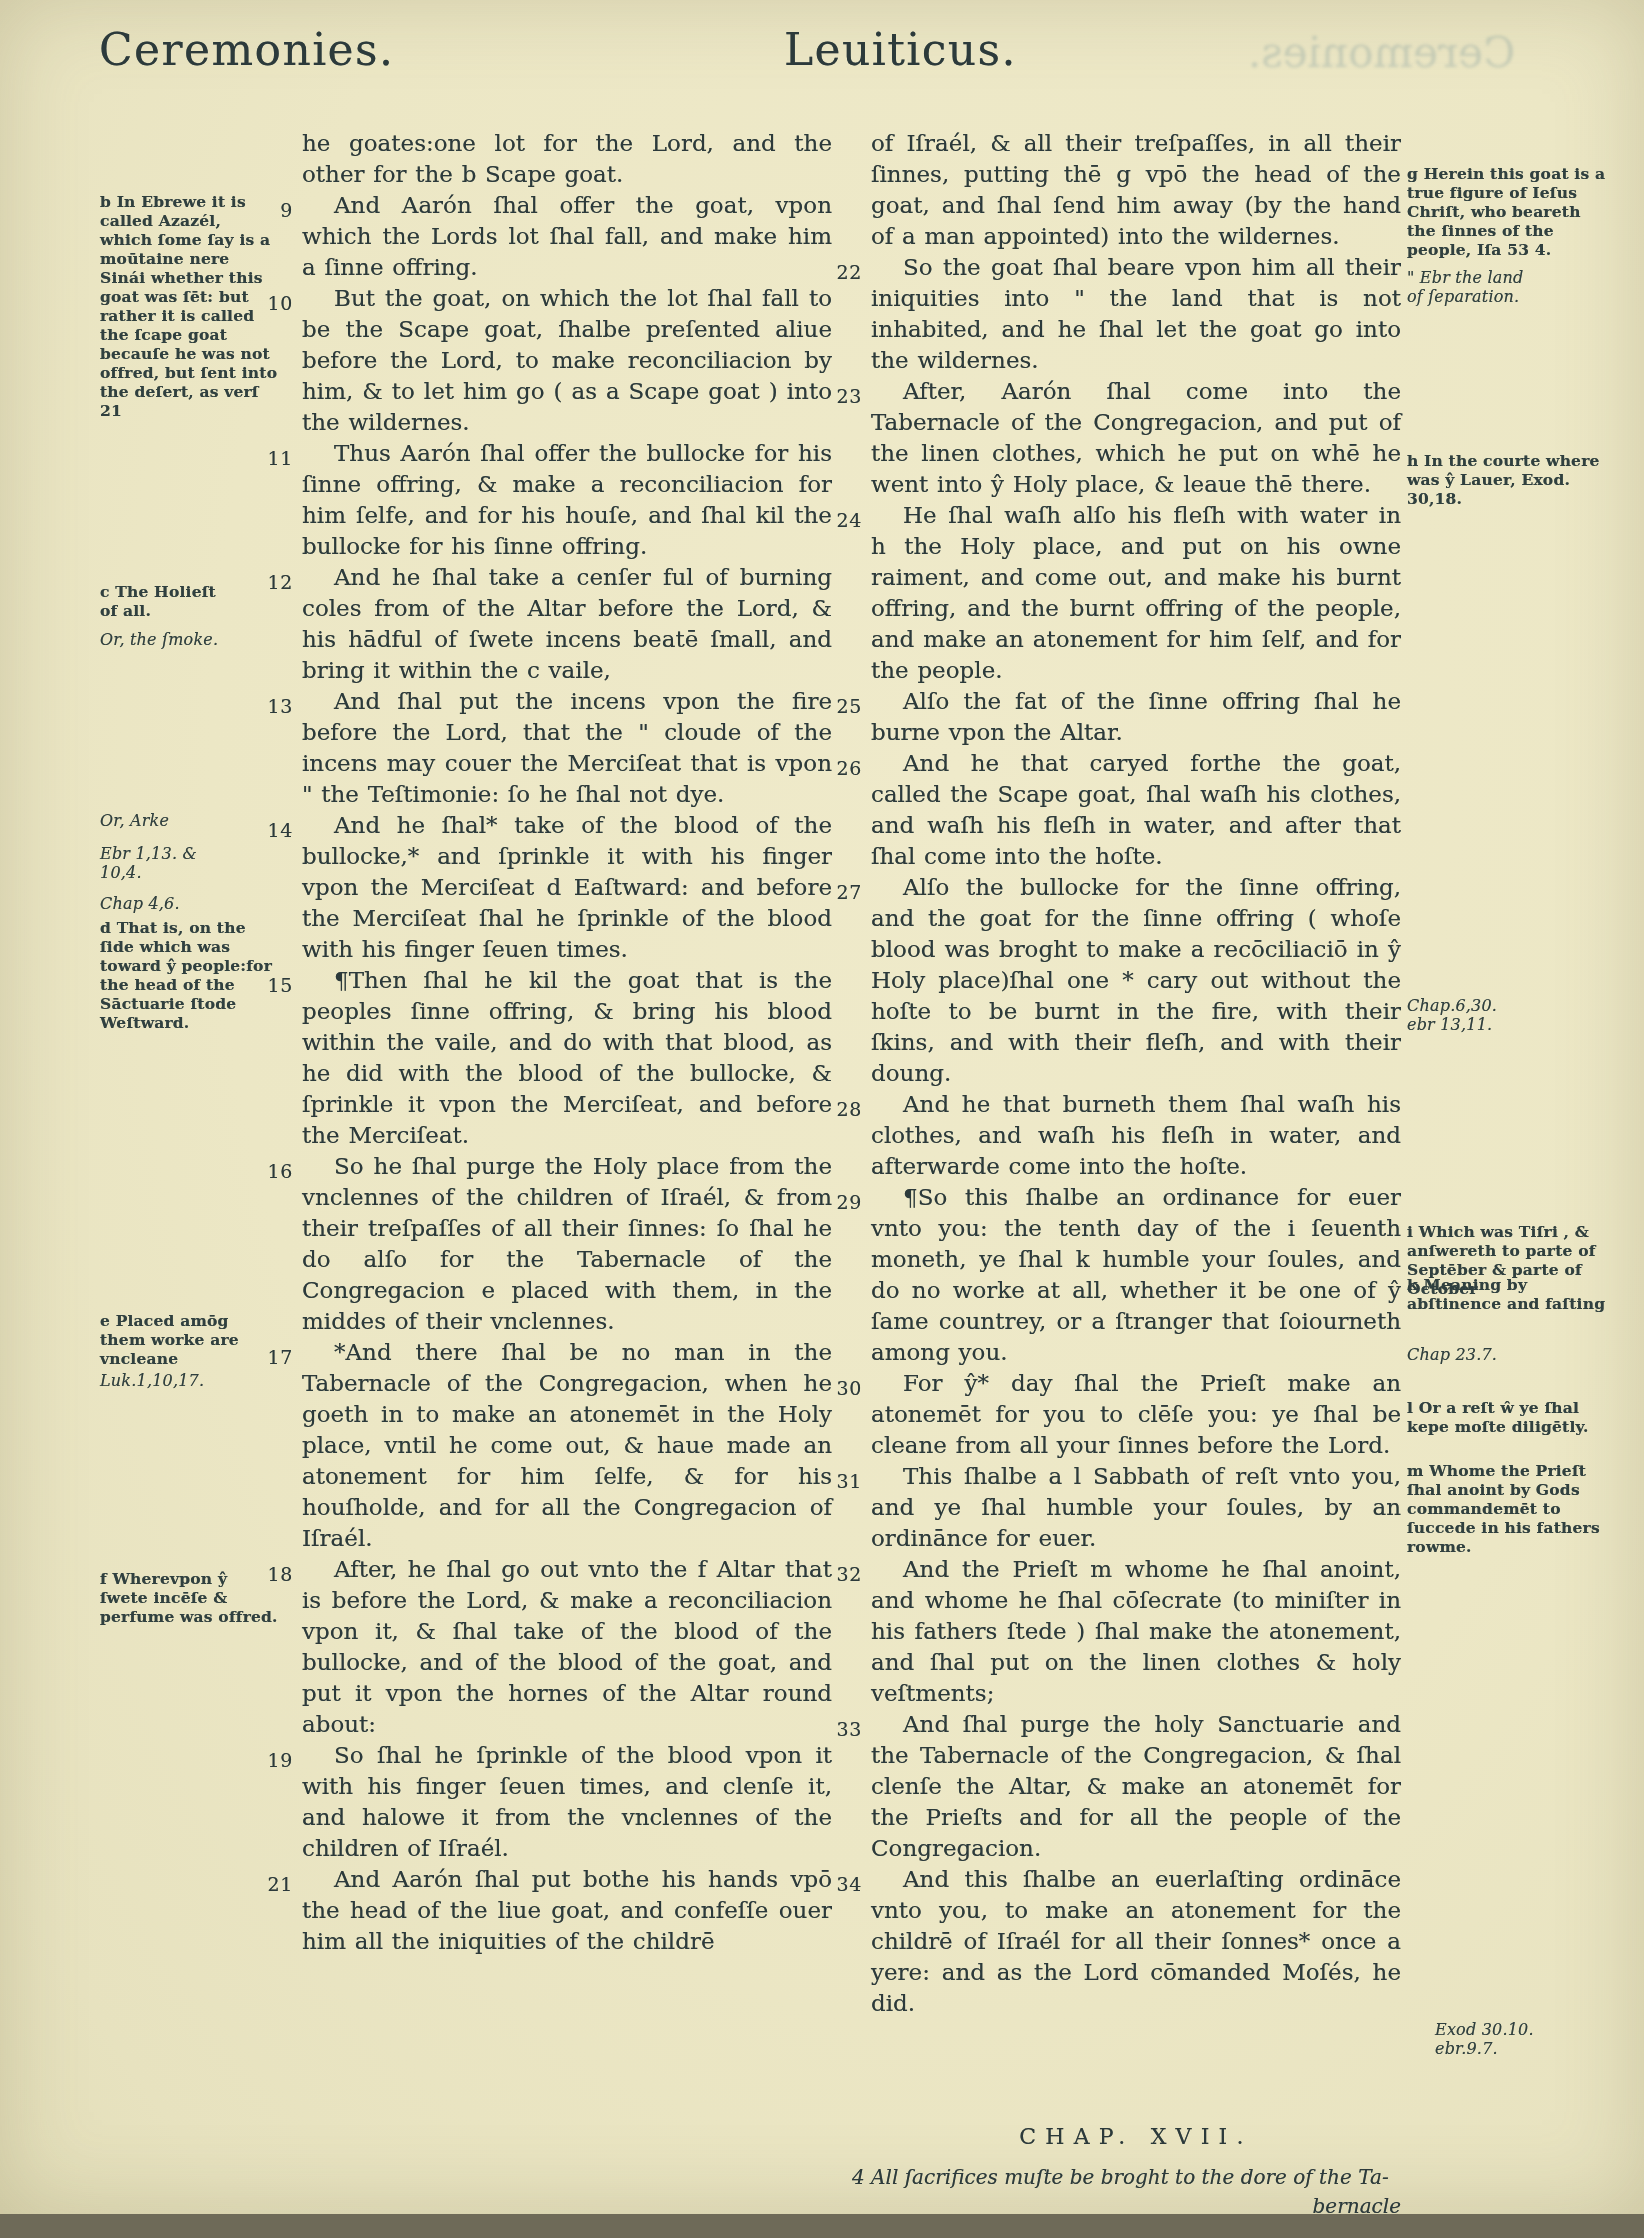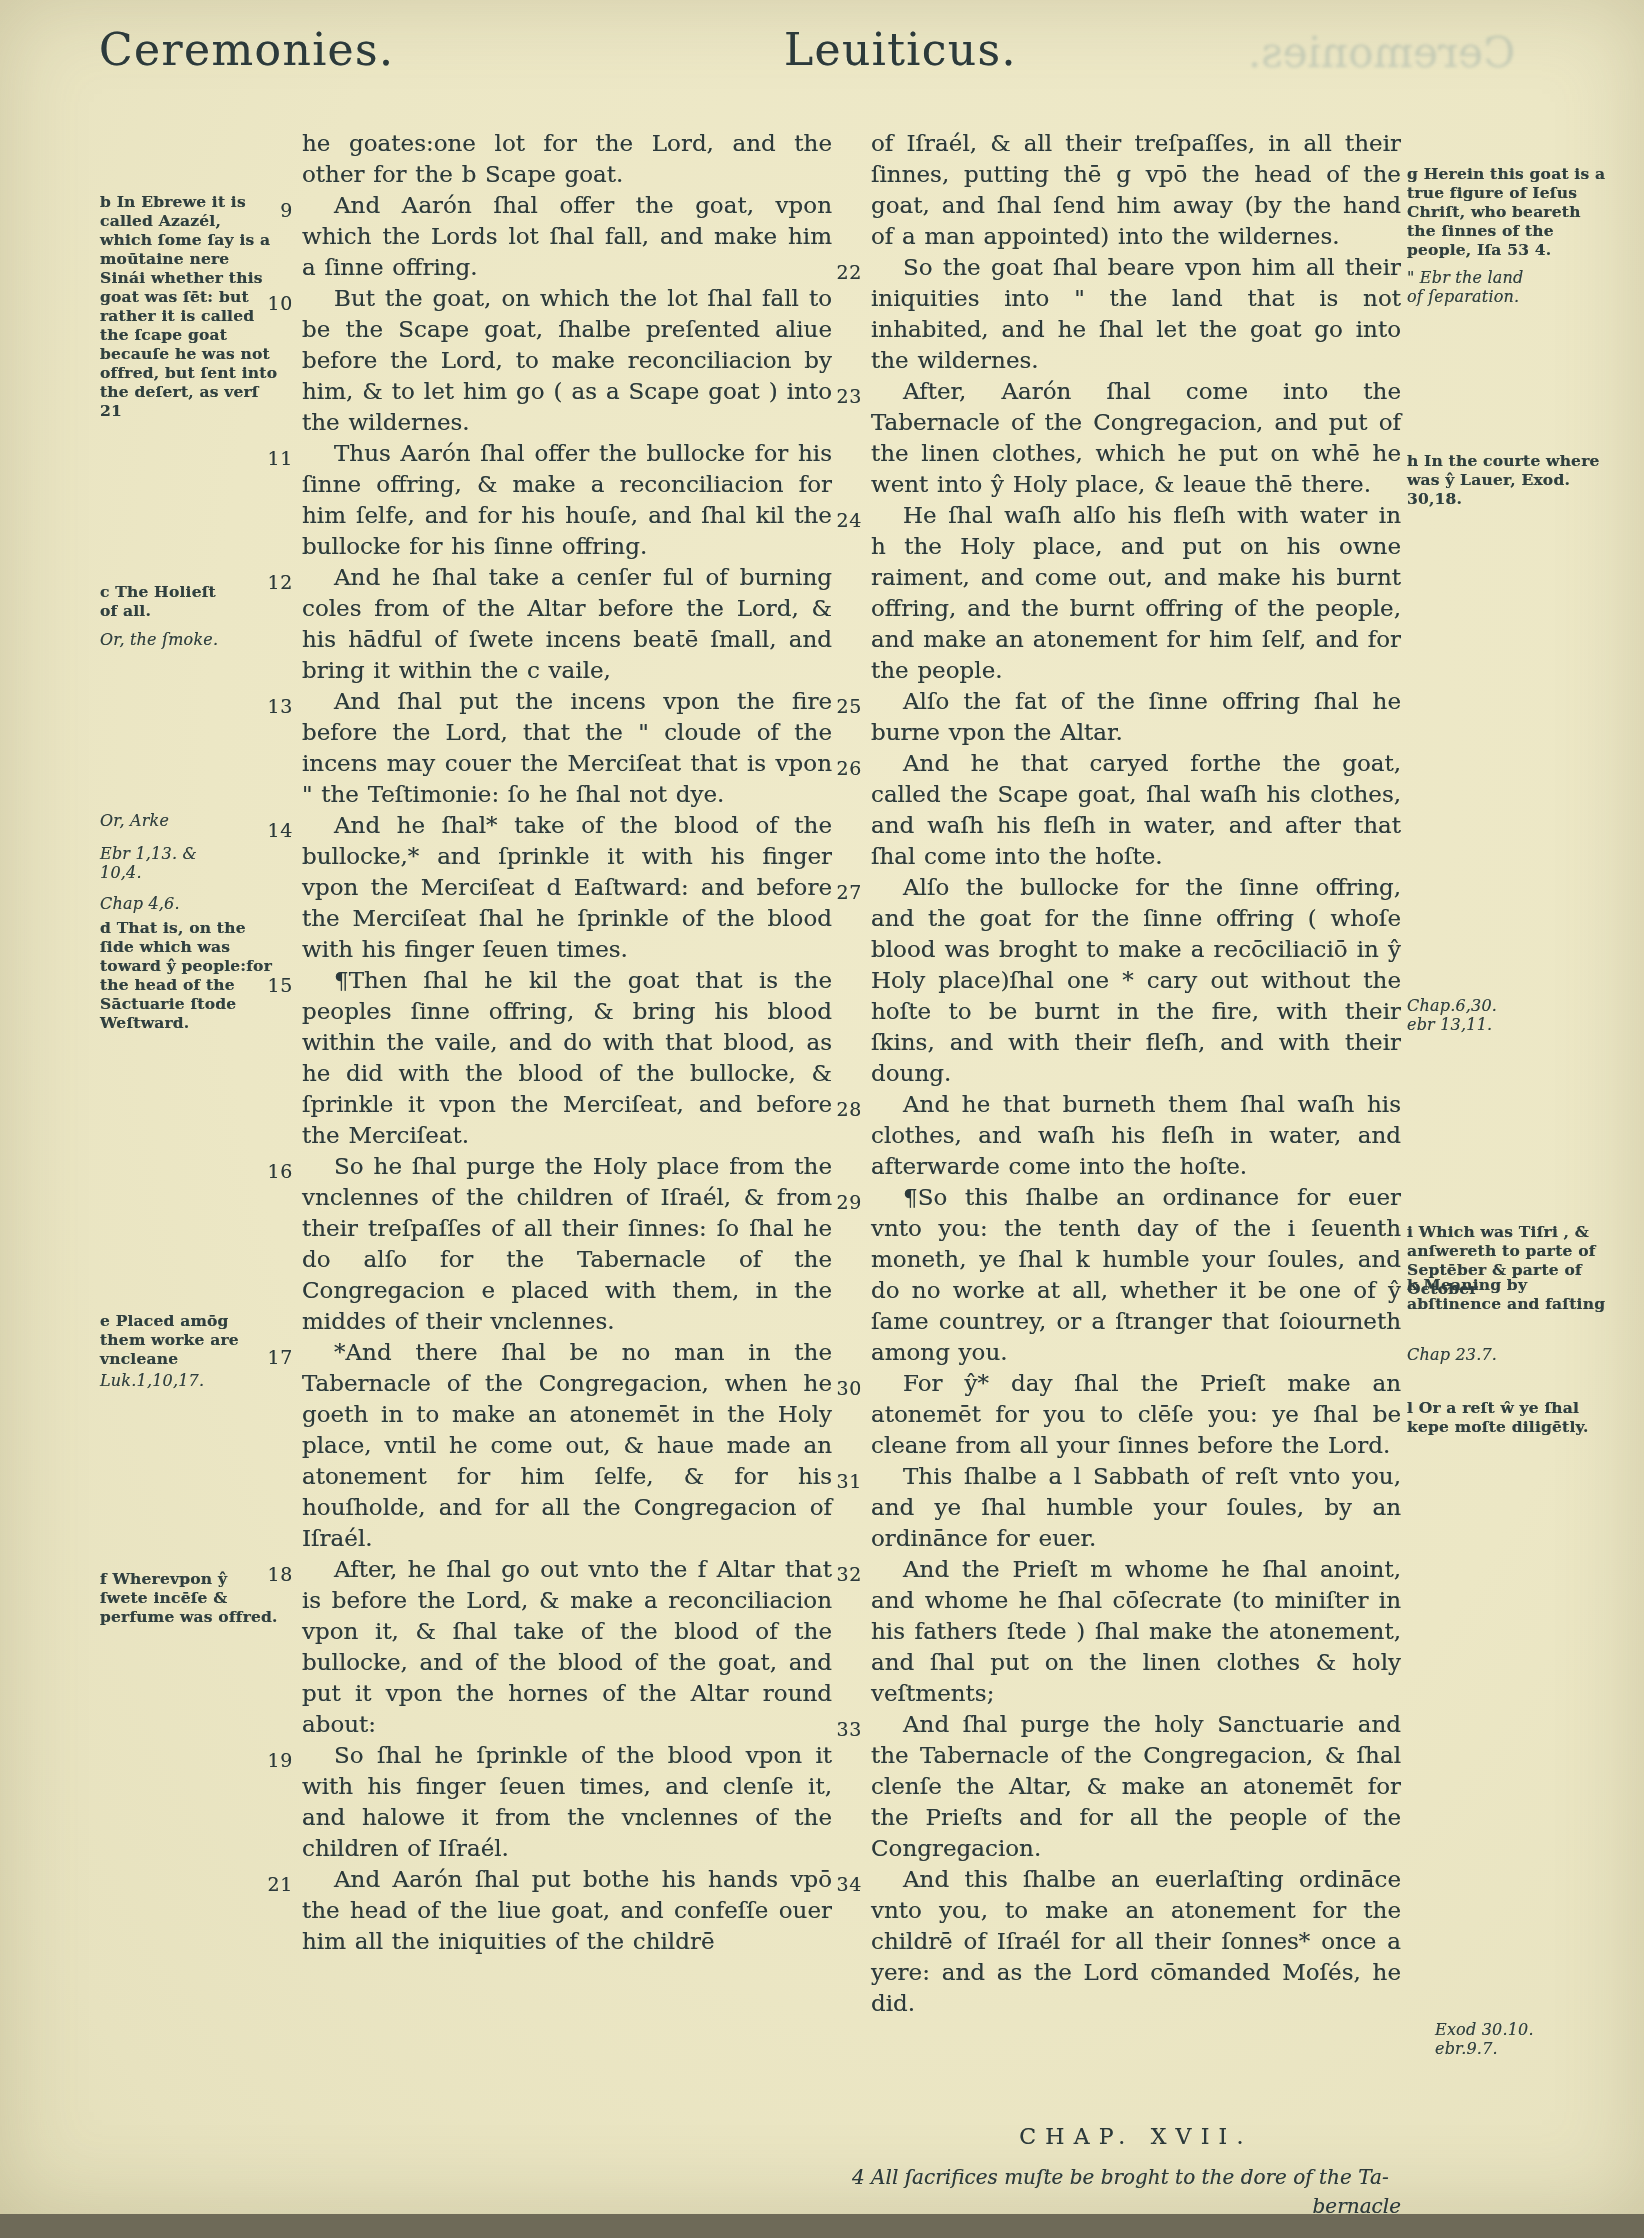--- a/index.html
+++ b/index.html
@@ -134,20 +134,21 @@
       <div class="mnote ink" style="top: 164px;">g Herein this goat is a true figure of Ieſus Chriſt, who beareth the ſinnes of the people, Iſa 53 4.</div>
       <div class="mnote ink ref" style="top: 268px;">" Ebr the land
 of ſeparation.</div>
       <div class="mnote ink" style="top: 451px;">h In the courte where was ŷ Lauer, Exod. 30,18.</div>
       <div class="mnote ink ref" style="top: 996px;">Chap.6,30.
 ebr 13,11.</div>
       <div class="mnote ink" style="top: 1222px;">i Which was Tiſri , &amp; anſwereth to parte of Septēber &amp; parte of October</div>
       <div class="mnote ink" style="top: 1275px;">k Meaning by abſtinence and faſting</div>
       <div class="mnote ink ref" style="top: 1345px;">Chap 23.7.</div>
       <div class="mnote ink" style="top: 1398px;">l Or a reſt ŵ ye ſhal kepe moſte diligētly.</div>
+      <div class="mnote ink" style="top: 1461px;">m Whome the Prieſt ſhal anoint by Gods commandemēt to ſuccede in his fathers rowme.</div>
       <div class="mnote ink ref" style="top: 2020px; margin-left: 28px;">Exod 30.10.
 ebr.9.7.</div>
     </div>
 
   <div id="chap-heading" class="ink">CHAP. XVII.</div>
   <div id="chap-arg" class="ink">4 All ſacrifices muſte be broght to the dore of the Ta-</div>
   <div id="catchword" class="ink">bernacle</div>
 
 </div>
 

